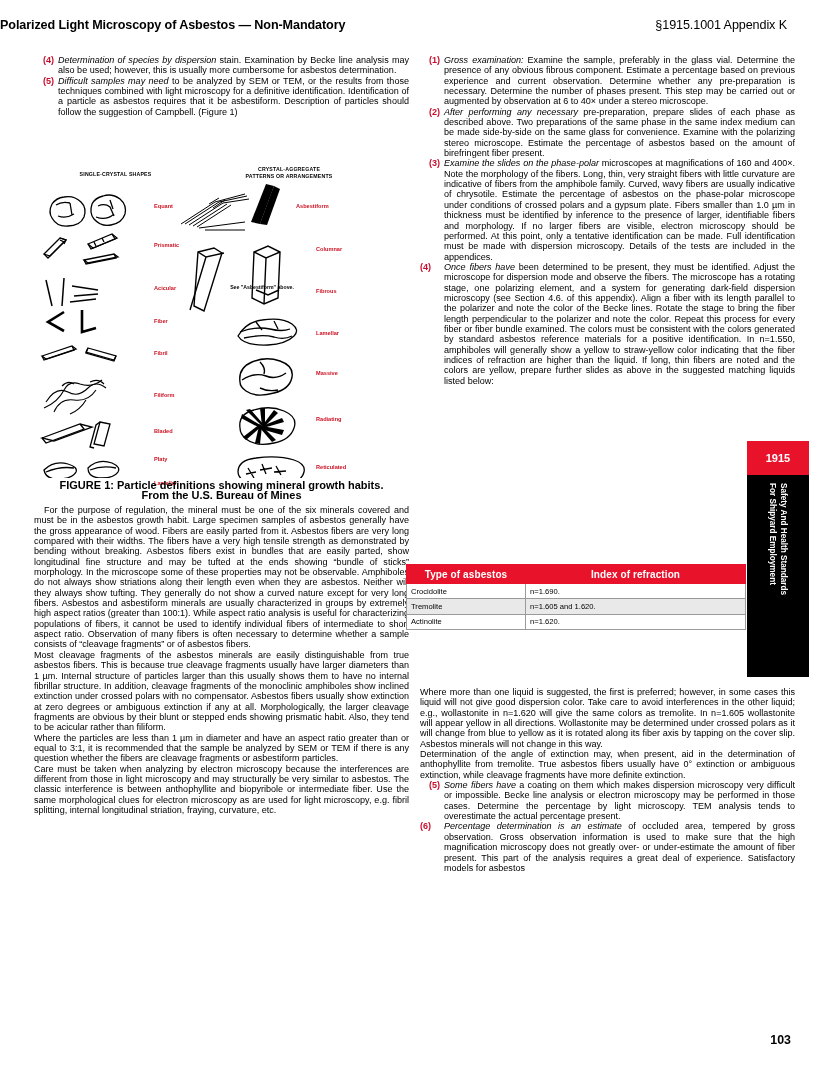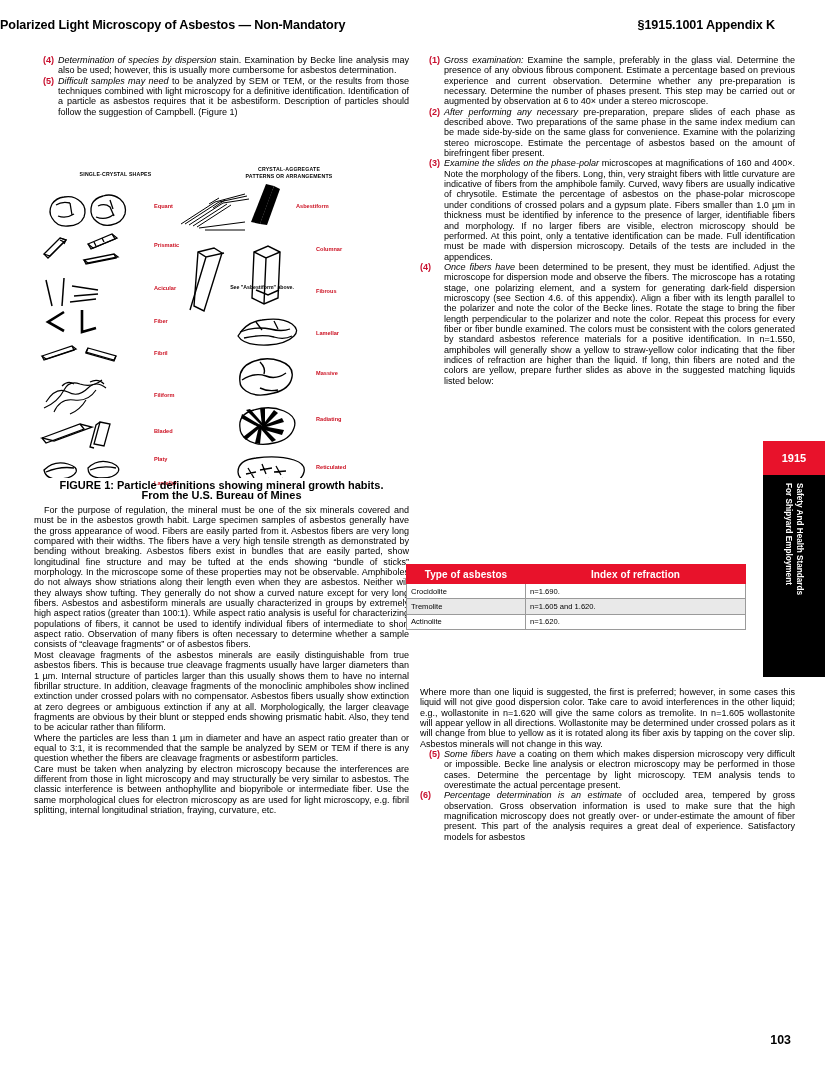--- a/index.html
+++ b/index.html
@@ -2,21 +2,21 @@
 <html><head>
 <meta charset="utf-8">
 <style>
   html,body{margin:0;padding:0;background:#ffffff;}
   body{width:825px;height:1069px;position:relative;font-family:"Liberation Sans",sans-serif;color:#000;}
   .page{position:absolute;left:0;top:0;width:825px;height:1069px;background:#fff;overflow:hidden;}
 
   
   .header{position:absolute;left:0;top:18px;width:825px;height:22px;}
   .header .title{position:absolute;left:0;top:0;width:700px;font-size:12.6px;font-weight:bold;letter-spacing:-0.1px;}
-  .header .cite{position:absolute;right:50px;top:0;font-size:12.6px;font-weight:bold;letter-spacing:-0.1px;}
+  .header .cite{position:absolute;right:38px;top:0;font-size:12.6px;font-weight:normal;letter-spacing:-0.1px;}
 
   
   .col{position:absolute;top:55px;width:375px;font-size:9.05px;line-height:10.35px;text-align:justify;}
   .col-left{left:34px;}
   .col-right{left:420px;}
 
   p{margin:0;text-align:justify;}
   .just{text-align:justify;text-justify:inter-word;}
   .last-line-left{text-align-last:left;}
 
@@ -35,21 +35,21 @@
 
   
   .tbl{position:absolute;left:406px;top:564px;width:340px;border:1.6px solid #000;border-collapse:collapse;font-size:7.6px;}
   .tbl td,.tbl th{border:0.8px solid #9a9a9a;padding:2.6px 4px;}
   .tbl thead th{background:#e8122b;color:#fff;font-weight:bold;text-align:center;font-size:10px;padding:3.6px 4px;border:0.8px solid #e8122b;letter-spacing:0.1px;}
   .tbl tbody tr:nth-child(odd) td{background:#ffffff;}
   .tbl tbody tr:nth-child(even) td{background:#e9e9e9;}
   .tbl td.c1{width:110px;}
 
   
-  .sidetab{position:absolute;right:0;top:441px;width:62px;height:236px;background:#000;}
+  .sidetab{position:absolute;right:16px;top:441px;width:62px;height:236px;background:#000;}
   .sidetab .tabnum{position:absolute;left:0;top:0;width:62px;height:34px;background:#e8122b;color:#fff;font-weight:bold;font-size:11px;display:flex;align-items:center;justify-content:center;}
   .sidetab .tabtext{position:absolute;left:0;top:34px;width:62px;height:202px;color:#fff;font-size:8.2px;font-weight:bold;line-height:11px;display:flex;align-items:flex-start;justify-content:center;padding-top:8px;box-sizing:border-box;}
   .sidetab .tabtext span{writing-mode:vertical-rl;text-orientation:mixed;white-space:pre-line;text-align:left;}
 
   
   .pagenum{position:absolute;right:34px;bottom:22px;font-size:12.4px;font-weight:bold;}
 
   svg{display:block;}
 </style>
 </head>
@@ -273,20 +273,21 @@
       </tr>
       <tr>
         <td class="c1">Actinolite</td>
         <td>n=1.620.</td>
       </tr>
     </tbody>
   </table>
 
   <div class="col col-right" style="top:687px;">
     <p class="just">Where more than one liquid is suggested, the first is preferred; however, in some cases this liquid will not give good dispersion color. Take care to avoid interferences in the other liquid; e.g., wollastonite in n=1.620 will give the same colors as tremolite. In n=1.605 wollastonite will appear yellow in all directions. Wollastonite may be determined under crossed polars as it will change from blue to yellow as it is rotated along its fiber axis by tapping on the cover slip. Asbestos minerals will not change in this way.</p>
+    <p class="just">Determination of the angle of extinction may, when present, aid in the determination of anthophyllite from tremolite. True asbestos fibers usually have 0° extinction or ambiguous extinction, while cleavage fragments have more definite extinction.</p>
     <div class="item">
       <span class="num">(5)</span><span class="it">Some fibers have</span><span> a coating on them which makes dispersion microscopy very difficult or impossible. Becke line analysis or electron microscopy may be performed in those cases. Determine the percentage by light microscopy. TEM analysis tends to overestimate the actual percentage present.</span>
     </div>
     <div class="item last-line-left">
       <span class="num">(6)</span><span class="it">Percentage determination is an estimate</span><span> of occluded area, tempered by gross observation. Gross observation information is used to make sure that the high magnification microscopy does not greatly over- or under-estimate the amount of fiber present. This part of the analysis requires a great deal of experience. Satisfactory models for asbestos</span>
     </div>
   </div>
 
   <div class="sidetab">
     <div class="tabnum">1915</div>

